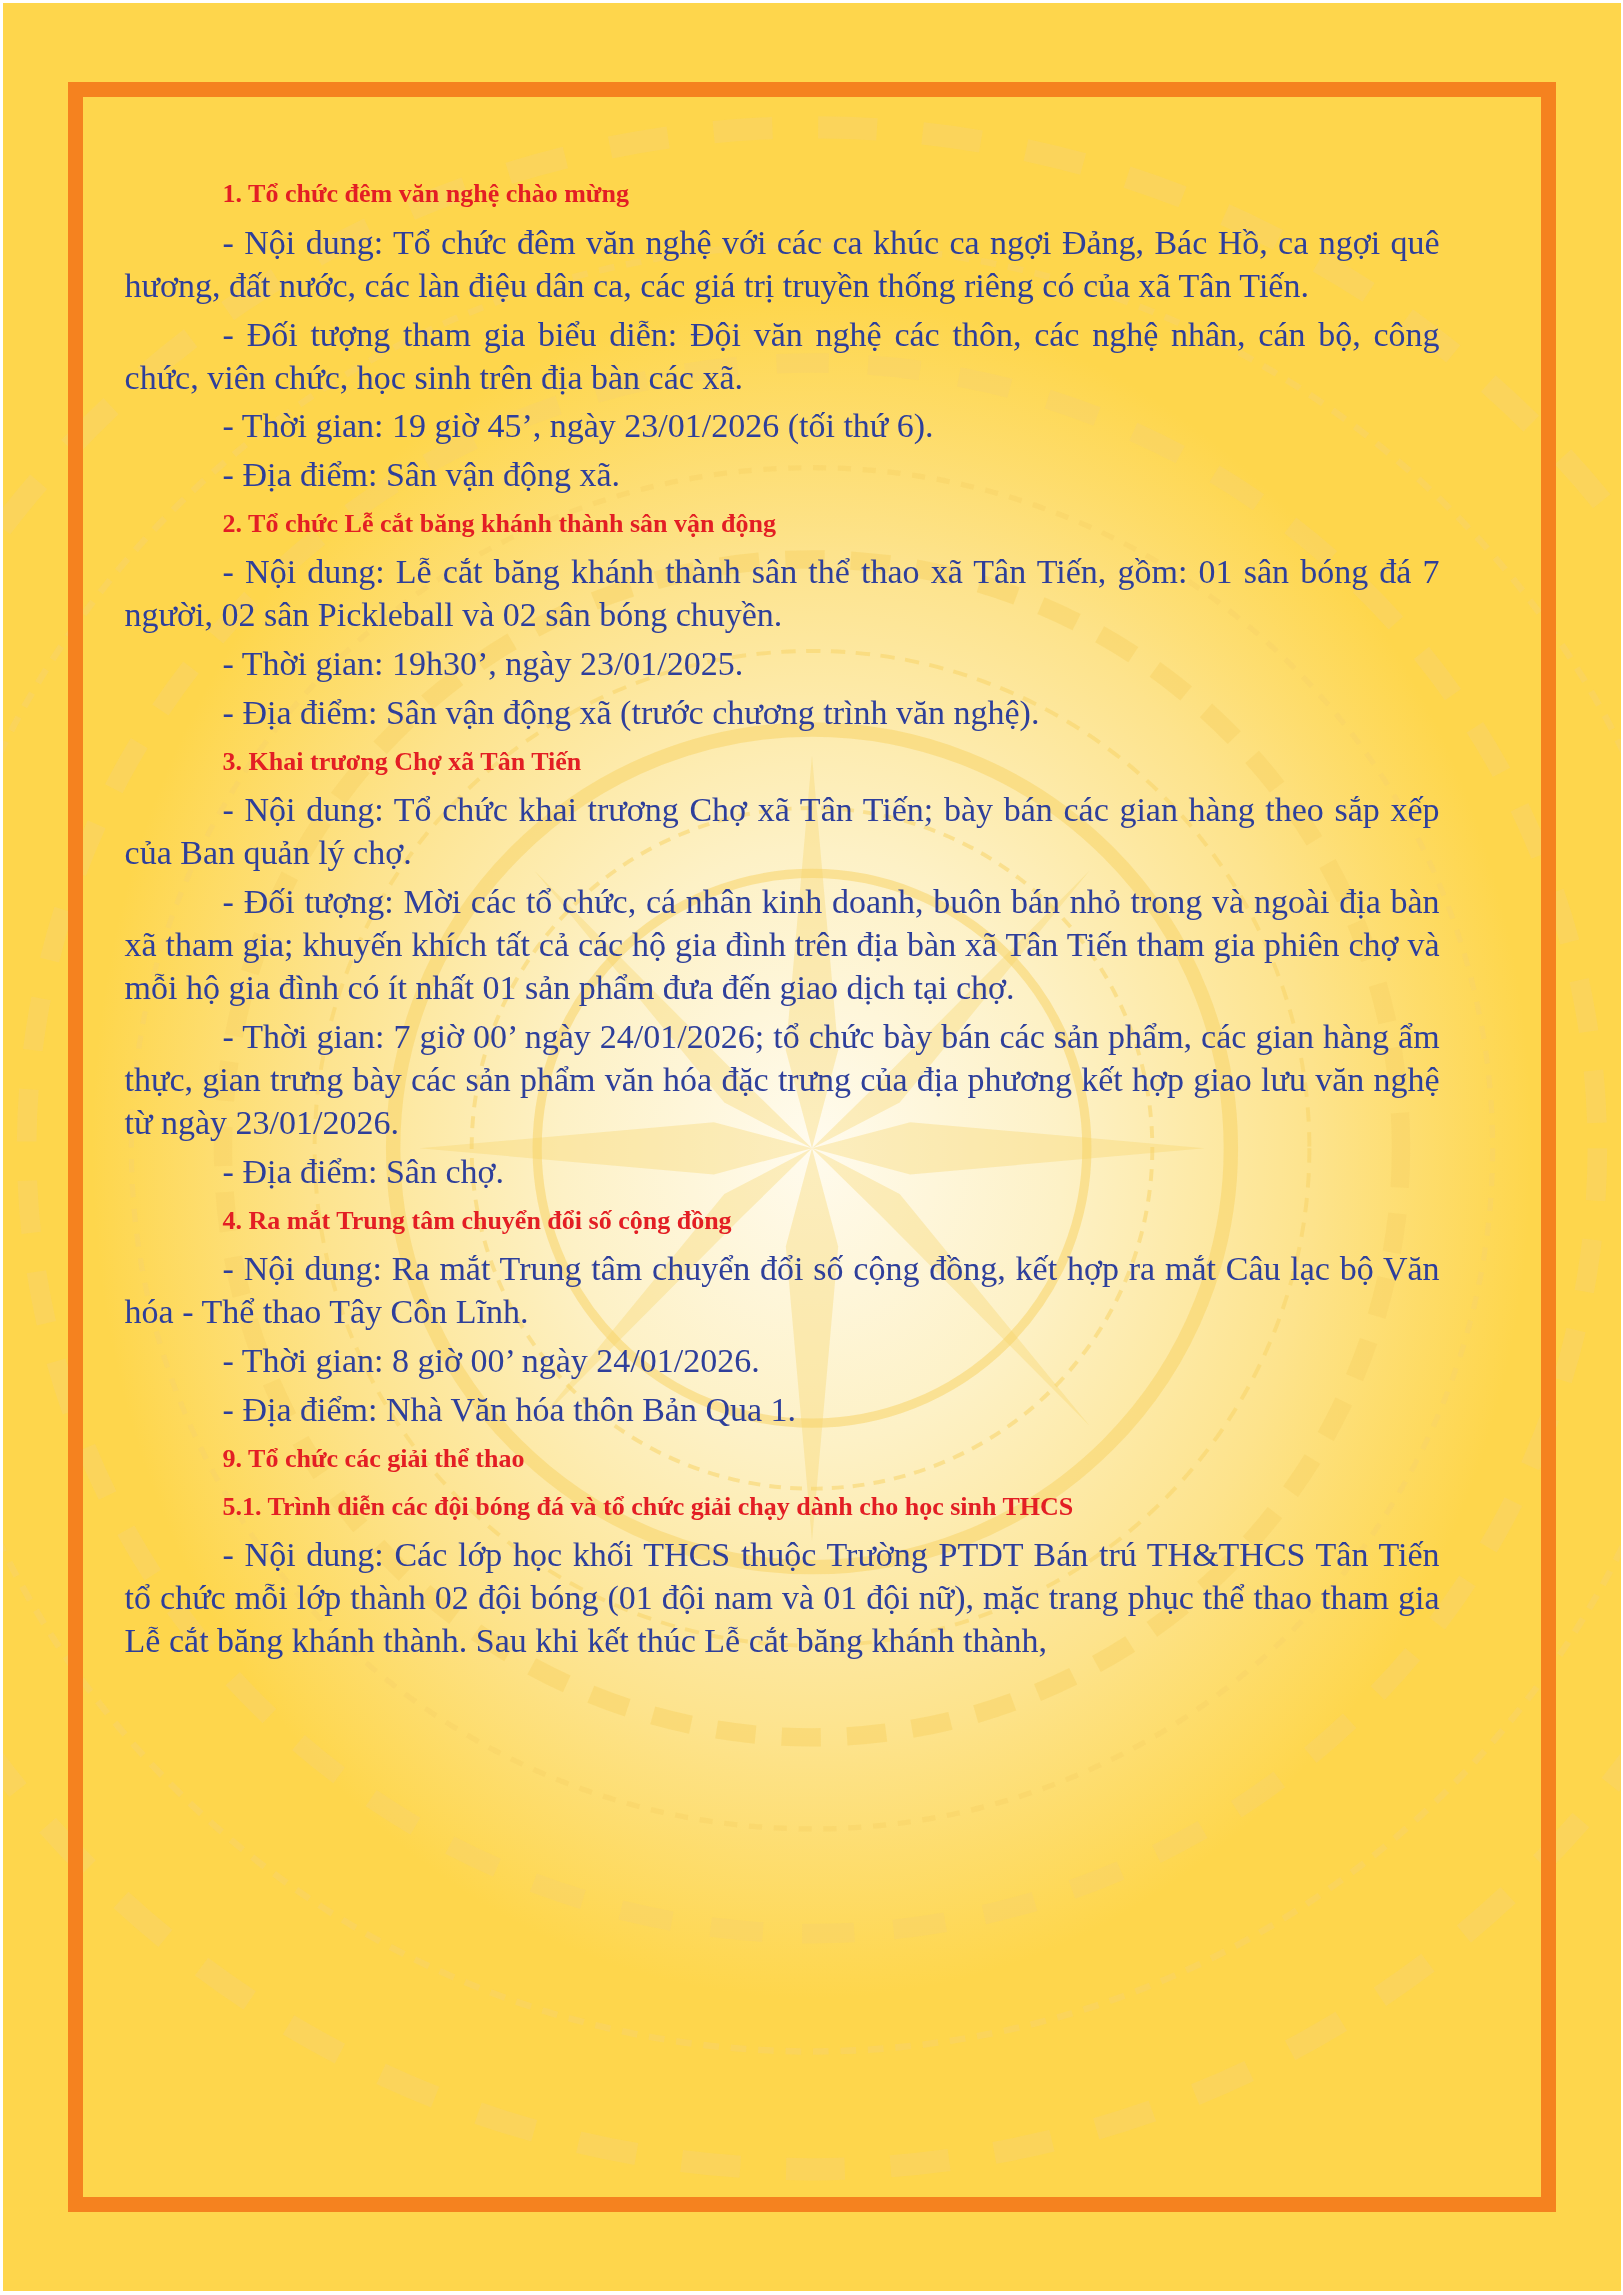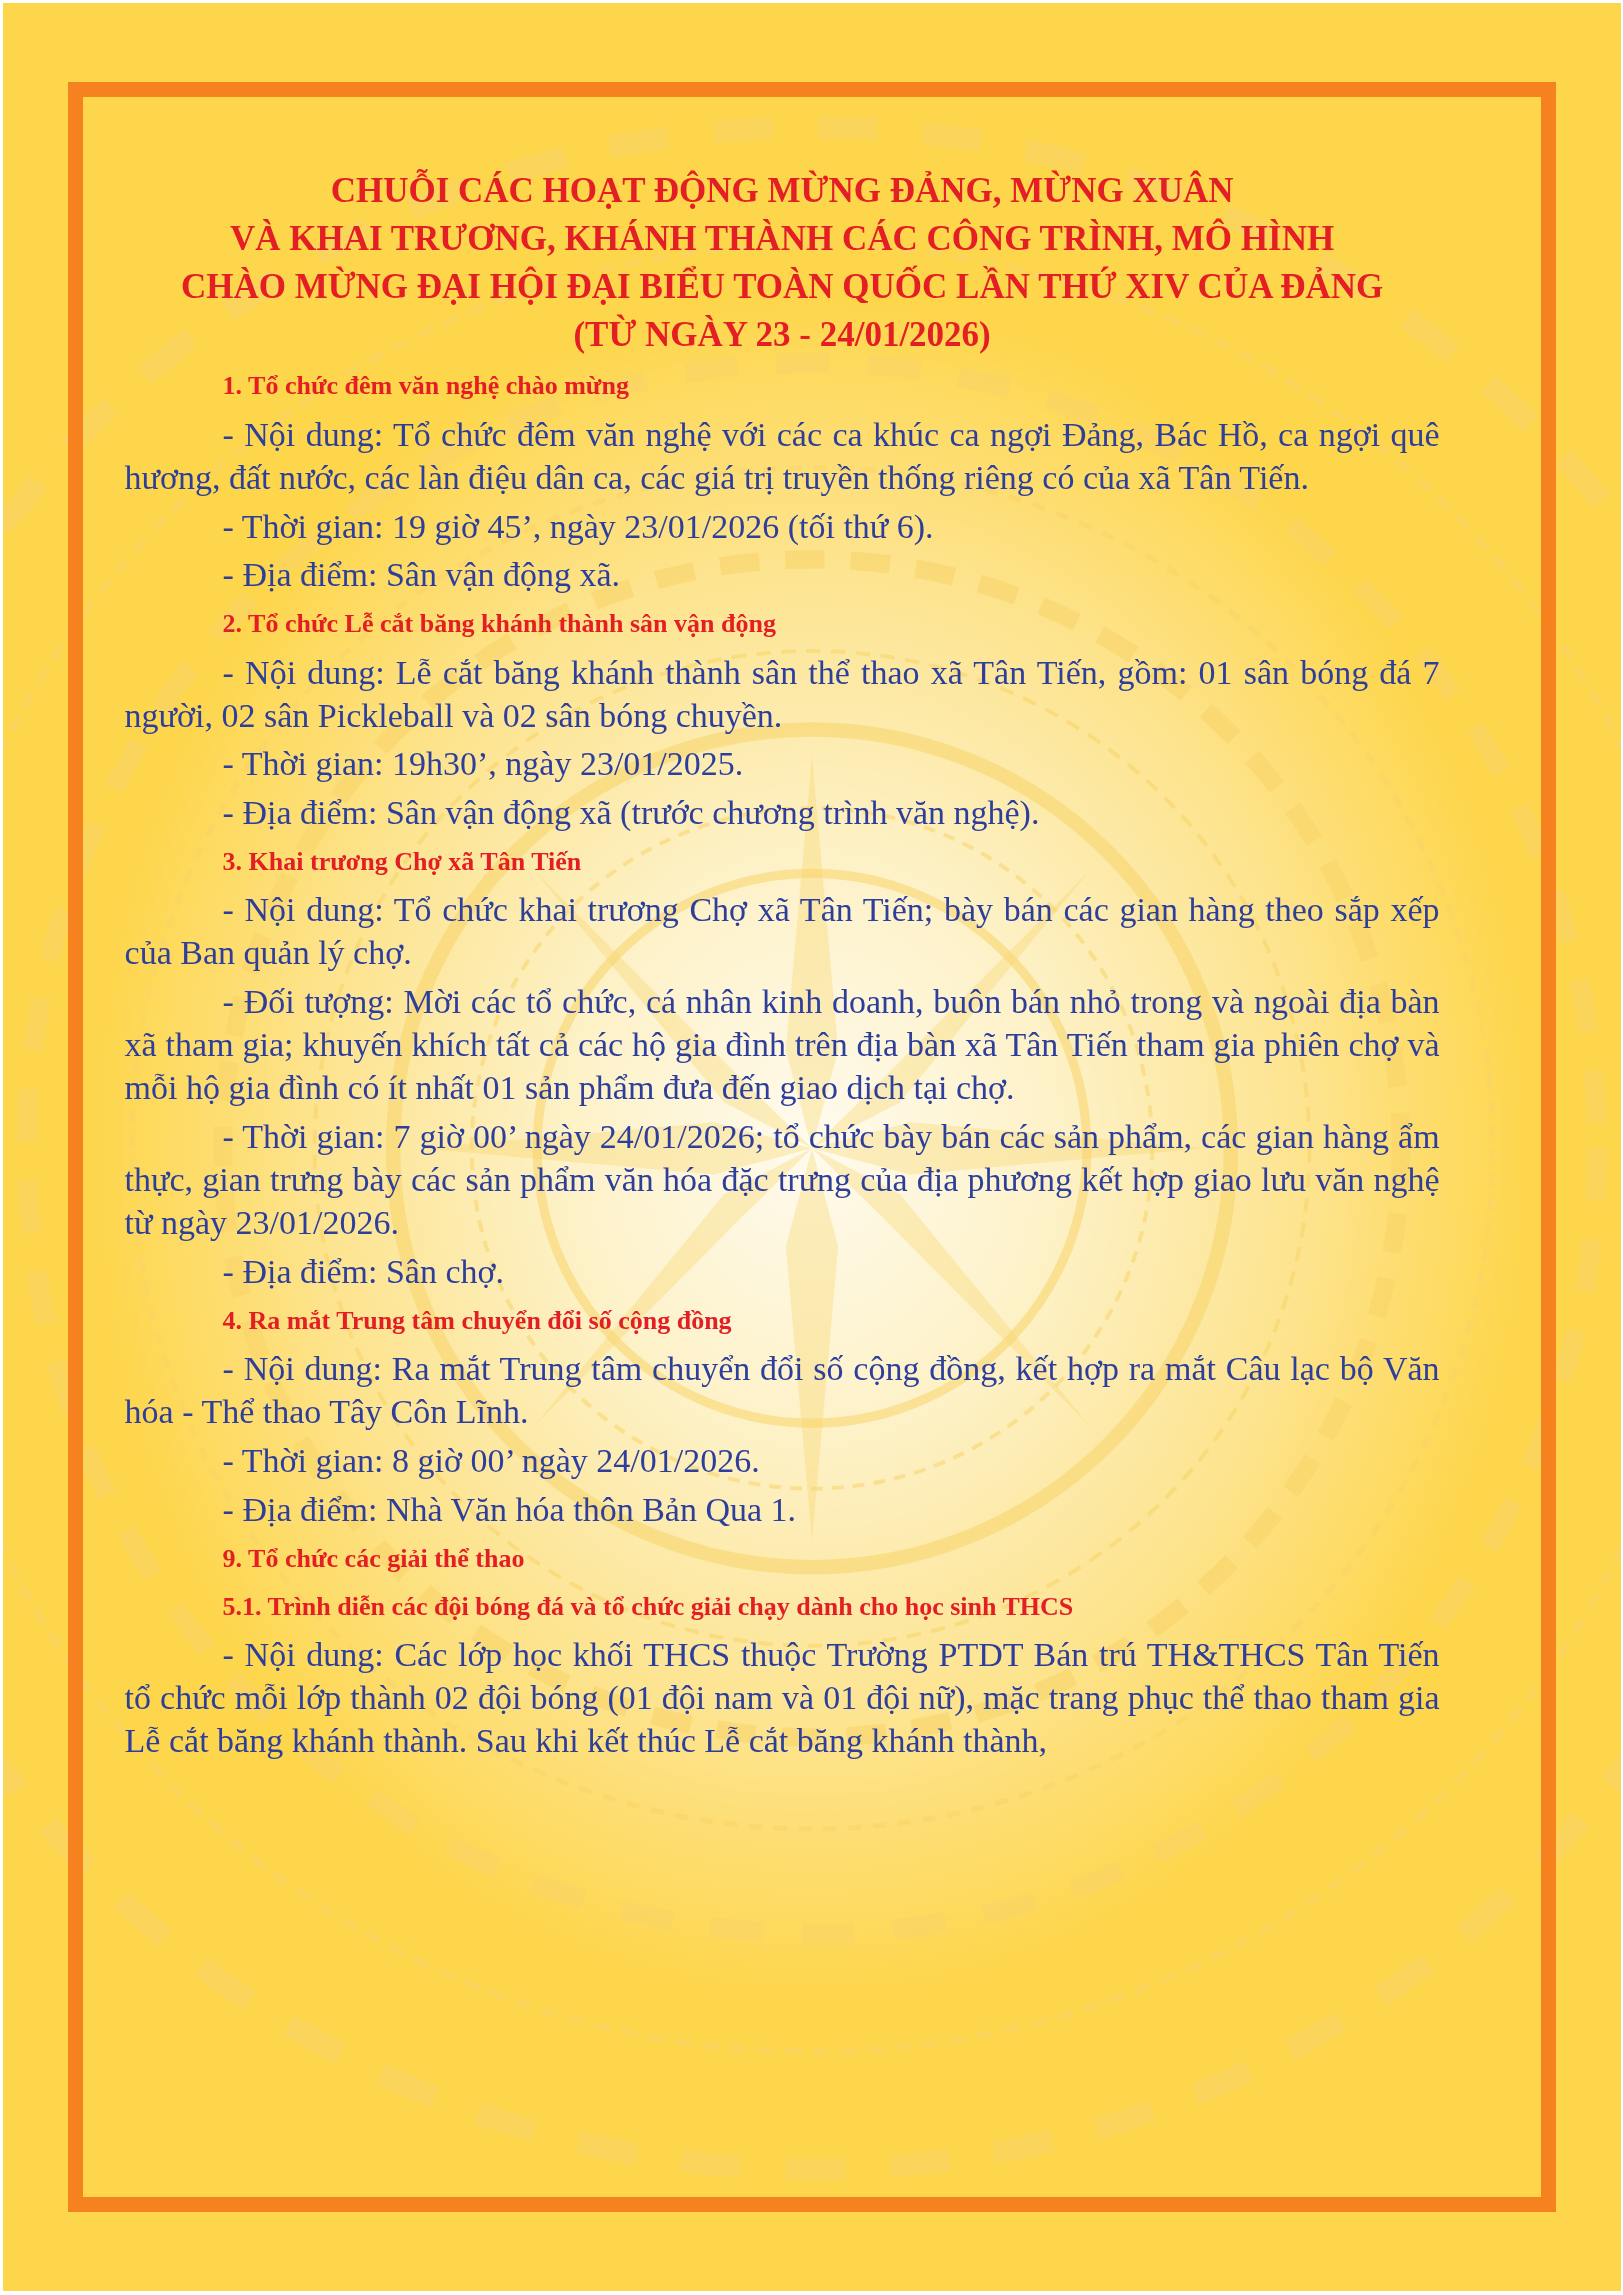--- a/index.html
+++ b/index.html
@@ -94,30 +94,25 @@
       <polygon points="812,1326 1130,1646 1236,1750 1102,1680"></polygon>
       <polygon points="1660,2174 1342,1854 1236,1750 1370,1820"></polygon>
       <polygon points="1660,1326 1342,1646 1236,1750 1370,1680"></polygon>
       <polygon points="812,2174 1130,1854 1236,1750 1102,1820"></polygon>
     </g>
   </svg>
 
   <div class="frame"></div>
 
   <div class="content">
-    <div class="title">
-      <div>CHUỖI CÁC HOẠT ĐỘNG MỪNG ĐẢNG, MỪNG XUÂN</div>
-      <div>VÀ KHAI TRƯƠNG, KHÁNH THÀNH CÁC CÔNG TRÌNH, MÔ HÌNH</div>
-      <div>CHÀO MỪNG ĐẠI HỘI ĐẠI BIỂU TOÀN QUỐC LẦN THỨ XIV CỦA ĐẢNG</div>
-      <div>(TỪ NGÀY 23 - 24/01/2026)</div>
-    </div>
 
     <section>
       <div class="heading">1. Tổ chức đêm văn nghệ chào mừng</div>
       <p class="para">- Nội dung: Tổ chức đêm văn nghệ với các ca khúc ca ngợi Đảng, Bác Hồ, ca ngợi quê hương, đất nước, các làn điệu dân ca, các giá trị truyền thống riêng có của xã Tân Tiến.</p>
+      <p class="para">- Đối tượng tham gia biểu diễn: Đội văn nghệ các thôn, các nghệ nhân, cán bộ, công chức, viên chức, học sinh trên địa bàn các xã.</p>
       <p class="para">- Thời gian: 19 giờ 45’, ngày 23/01/2026 (tối thứ 6).</p>
       <p class="para">- Địa điểm: Sân vận động xã.</p>
     </section>
 
     <section>
       <div class="heading">2. Tổ chức Lễ cắt băng khánh thành sân vận động</div>
       <p class="para">- Nội dung: Lễ cắt băng khánh thành sân thể thao xã Tân Tiến, gồm: 01 sân bóng đá 7 người, 02 sân Pickleball và 02 sân bóng chuyền.</p>
       <p class="para">- Thời gian: 19h30’, ngày 23/01/2025.</p>
       <p class="para">- Địa điểm: Sân vận động xã (trước chương trình văn nghệ).</p>
     </section>

